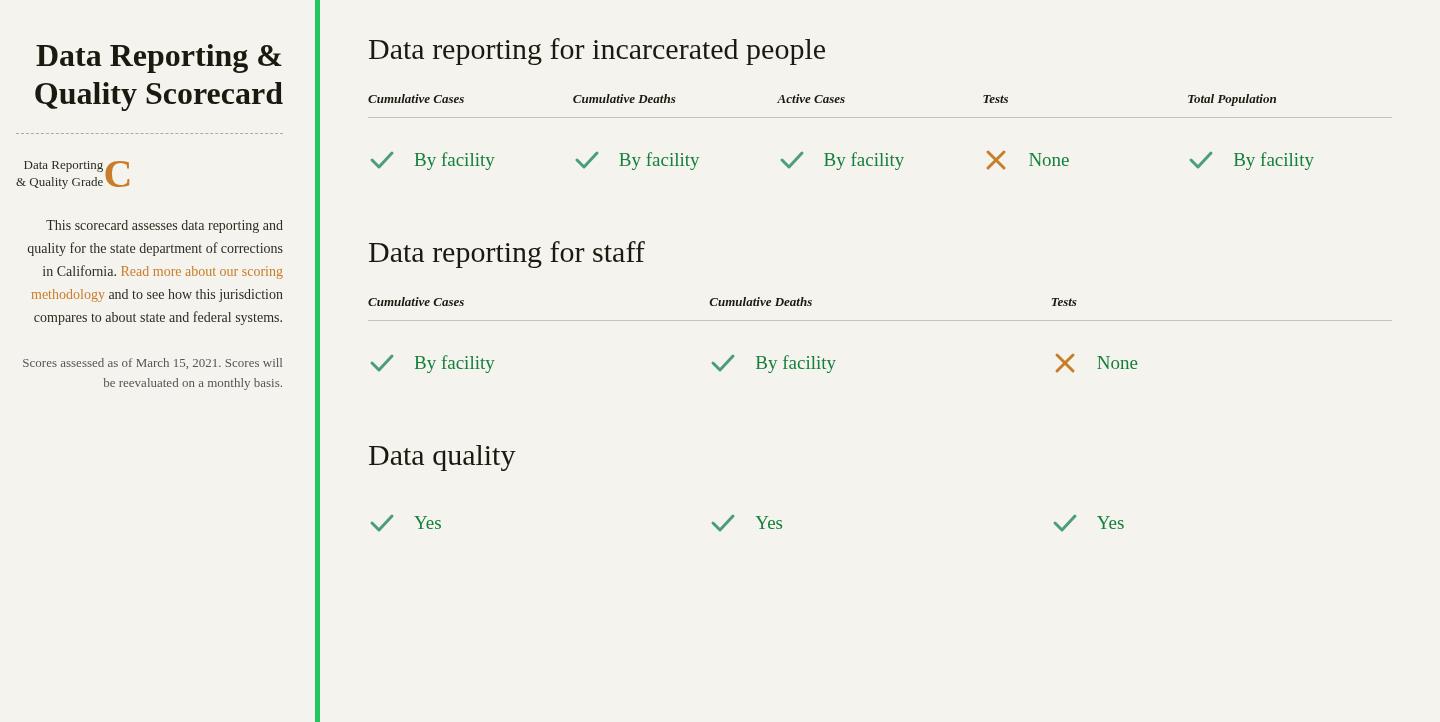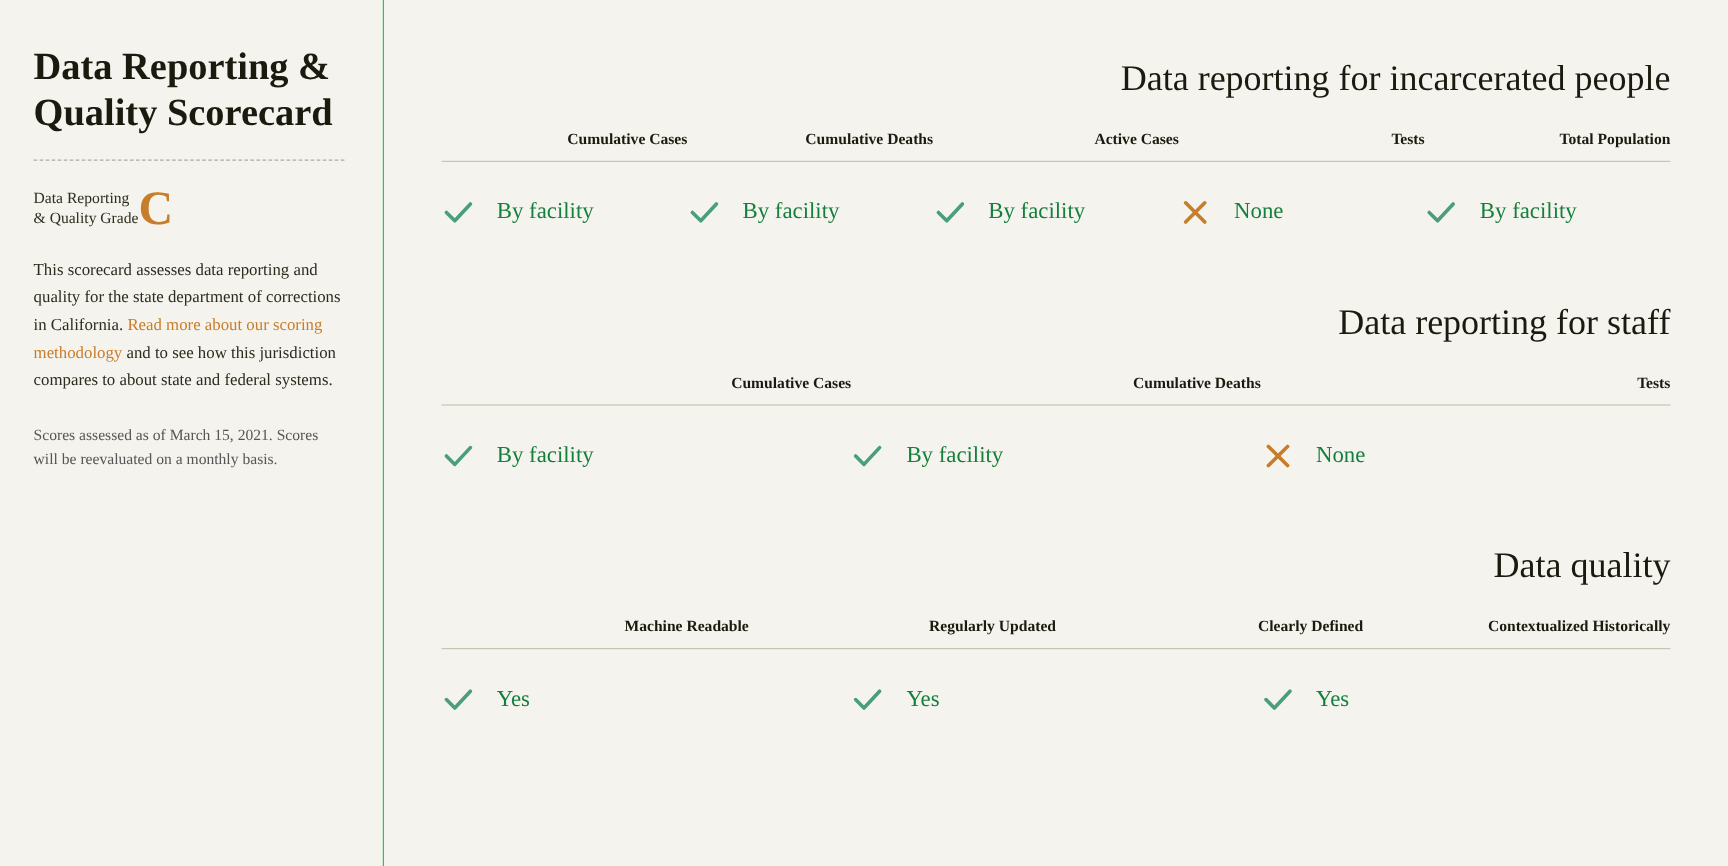--- a/index.html
+++ b/index.html
@@ -9,22 +9,23 @@
       color: #2c2c1e;
       min-height: 722px;
     }
     .layout {
       display: flex;
       min-height: 722px;
     }
     .sidebar {
       width: 320px;
       min-width: 320px;
-      padding: 36px 32px 36px 28px;
-      border-right: 1px solid #22c55e;
+      padding: 36px 32px 36px 16px;
+      border-right: 5px solid #22c55e;
+      text-align: right;
     }
     .sidebar-title {
       font-size: 32px;
       font-weight: 700;
       line-height: 1.2;
       margin-bottom: 20px;
       color: #1a1a0e;
     }
     .sidebar-divider {
       border: none;
@@ -58,38 +59,38 @@
       text-decoration: none;
     }
     .sidebar-note {
       font-size: 13px;
       color: #555;
       line-height: 1.5;
       font-family: Liberation Serif, serif;
     }
     .main {
       flex: 1;
-      padding: 48px 48px;
-      text-align: right;
+      padding: 31px 48px;
     }
     .section {
       margin-bottom: 48px;
     }
     .section-title {
       font-size: 30px;
       font-weight: 400;
       color: #1a1a0e;
       margin-bottom: 24px;
       line-height: 1.2;
     }
     .grid-header {
       display: flex;
       border-bottom: 1.5px solid #c8c4b4;
       padding-bottom: 10px;
       margin-bottom: 16px;
+      font-style: italic;
     }
     .grid-header-cell {
       font-size: 13px;
       font-weight: 700;
       color: #1a1a0e;
       flex: 1;
     }
     .grid-row {
       display: flex;
       align-items: center;
@@ -233,26 +234,20 @@
                 <line x1="22" y1="6" x2="6" y2="22" stroke="#c87d2a" stroke-width="3" stroke-linecap="round"></line>
               </svg>
           </span>
           <span>None</span>
         </div>
       </div>
     </section>
 
     <section class="section">
       <h2 class="section-title">Data quality</h2>
-      <div class="grid-header">
-        <div class="grid-header-cell">Machine Readable</div>
-        <div class="grid-header-cell">Regularly Updated</div>
-        <div class="grid-header-cell">Clearly Defined</div>
-        <div class="grid-header-cell">Contextualized Historically</div>
-      </div>
       <div class="grid-row">
         <div class="grid-cell">
           <span class="check-icon">
             <svg viewBox="0 0 28 28" fill="none">
                 <polyline points="4,14 11,21 24,7" stroke="#4a9e7a" stroke-width="3" stroke-linecap="round" stroke-linejoin="round"></polyline>
               </svg>
           </span>
           <span>Yes</span>
         </div>
         <div class="grid-cell">

